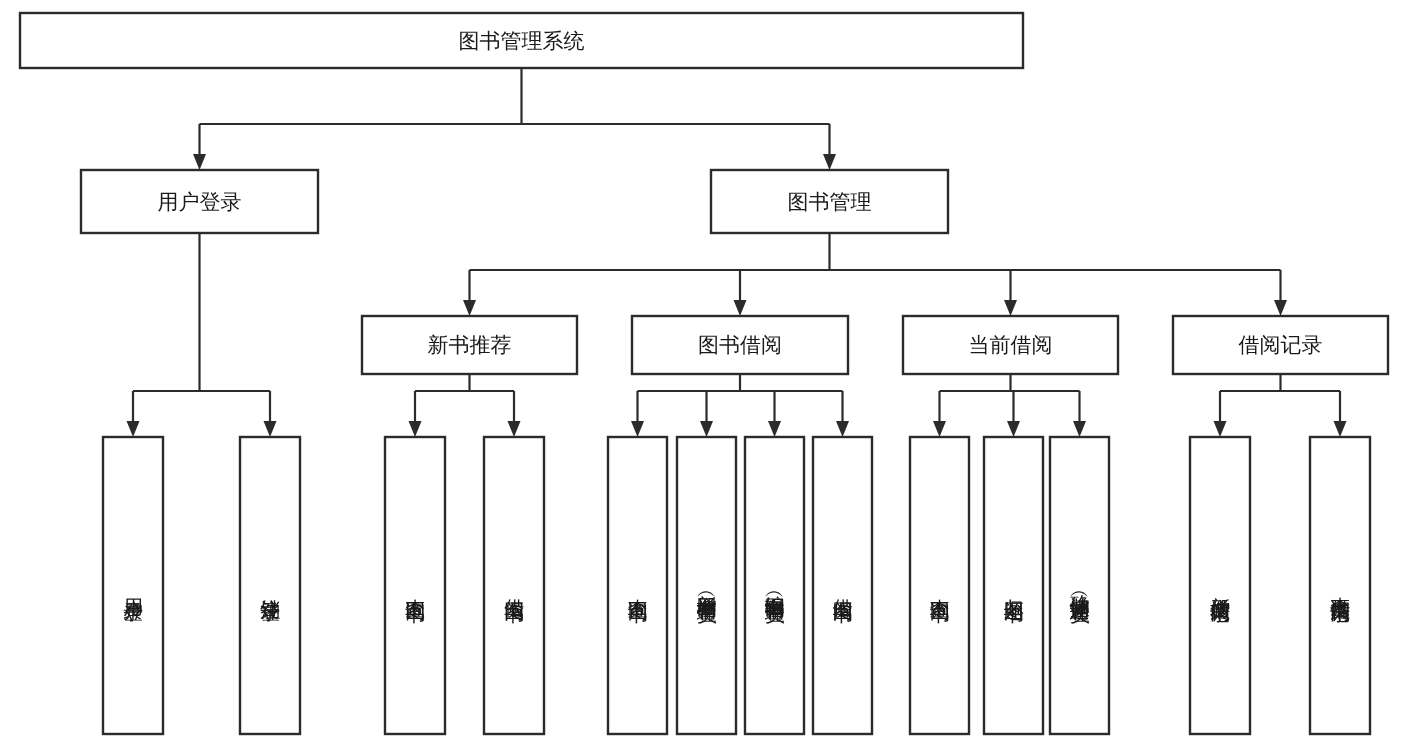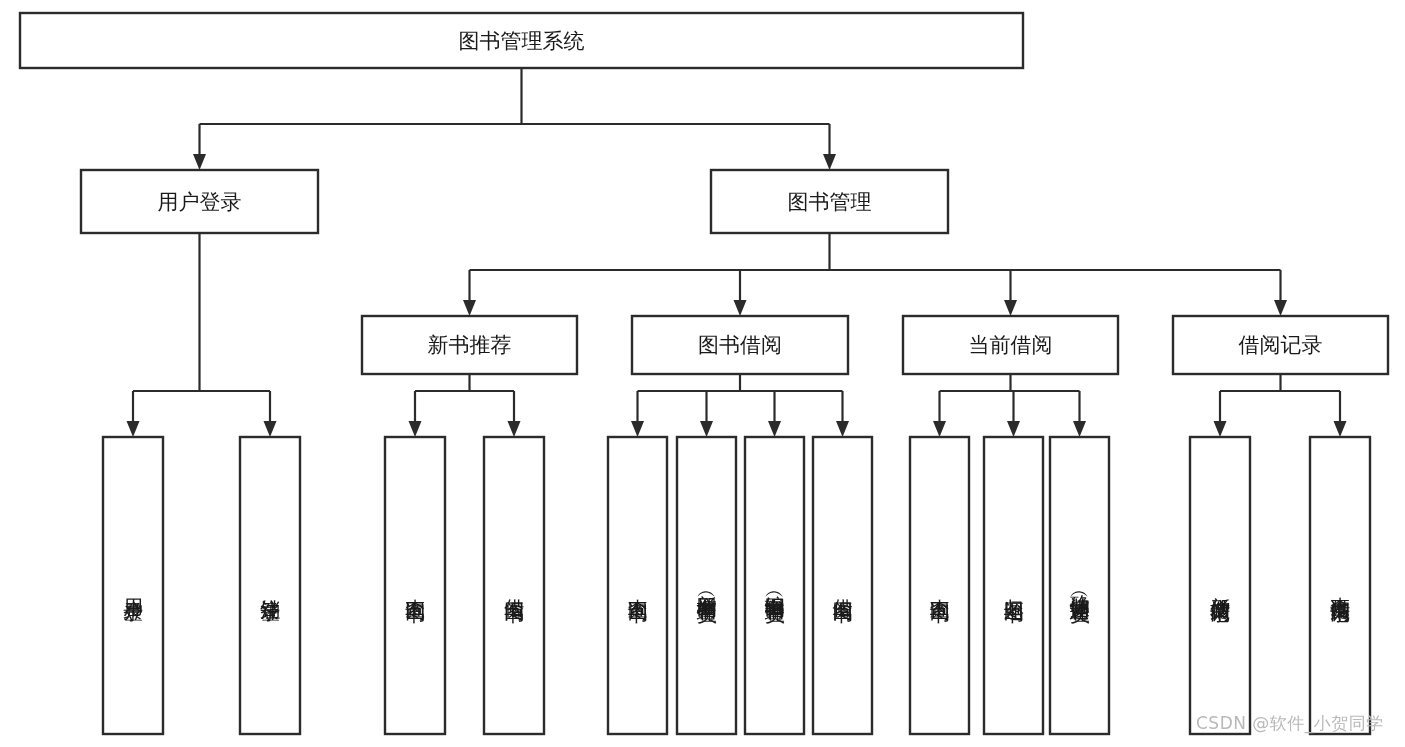--- a/index.html
+++ b/index.html
@@ -213,14 +213,13 @@
       <div class="vlabel-wrap" style="left: 677px; top: 437px; width: 59px; height: 297px;">新增图书（管理员）</div>
       <div class="vlabel-wrap" style="left: 745px; top: 437px; width: 59px; height: 297px;">编辑图书（管理员）</div>
       <div class="vlabel-wrap" style="left: 813px; top: 437px; width: 59px; height: 297px;">借阅图书</div>
       <div class="vlabel-wrap" style="left: 910px; top: 437px; width: 59px; height: 297px;">查询图书</div>
       <div class="vlabel-wrap" style="left: 984px; top: 437px; width: 59px; height: 297px;">归还图书</div>
       <div class="vlabel-wrap" style="left: 1050px; top: 437px; width: 59px; height: 297px;">确认归还（管理员）</div>
       <div class="vlabel-wrap" style="left: 1190px; top: 437px; width: 60px; height: 297px;">新增借阅记录</div>
       <div class="vlabel-wrap" style="left: 1310px; top: 437px; width: 60px; height: 297px;">查询借阅记录</div>
     </div>
 
-  <div class="watermark" style="left:1196px; top:712px;">CSDN @软件_小贺同学</div>
 </div>
 
 </body></html>

